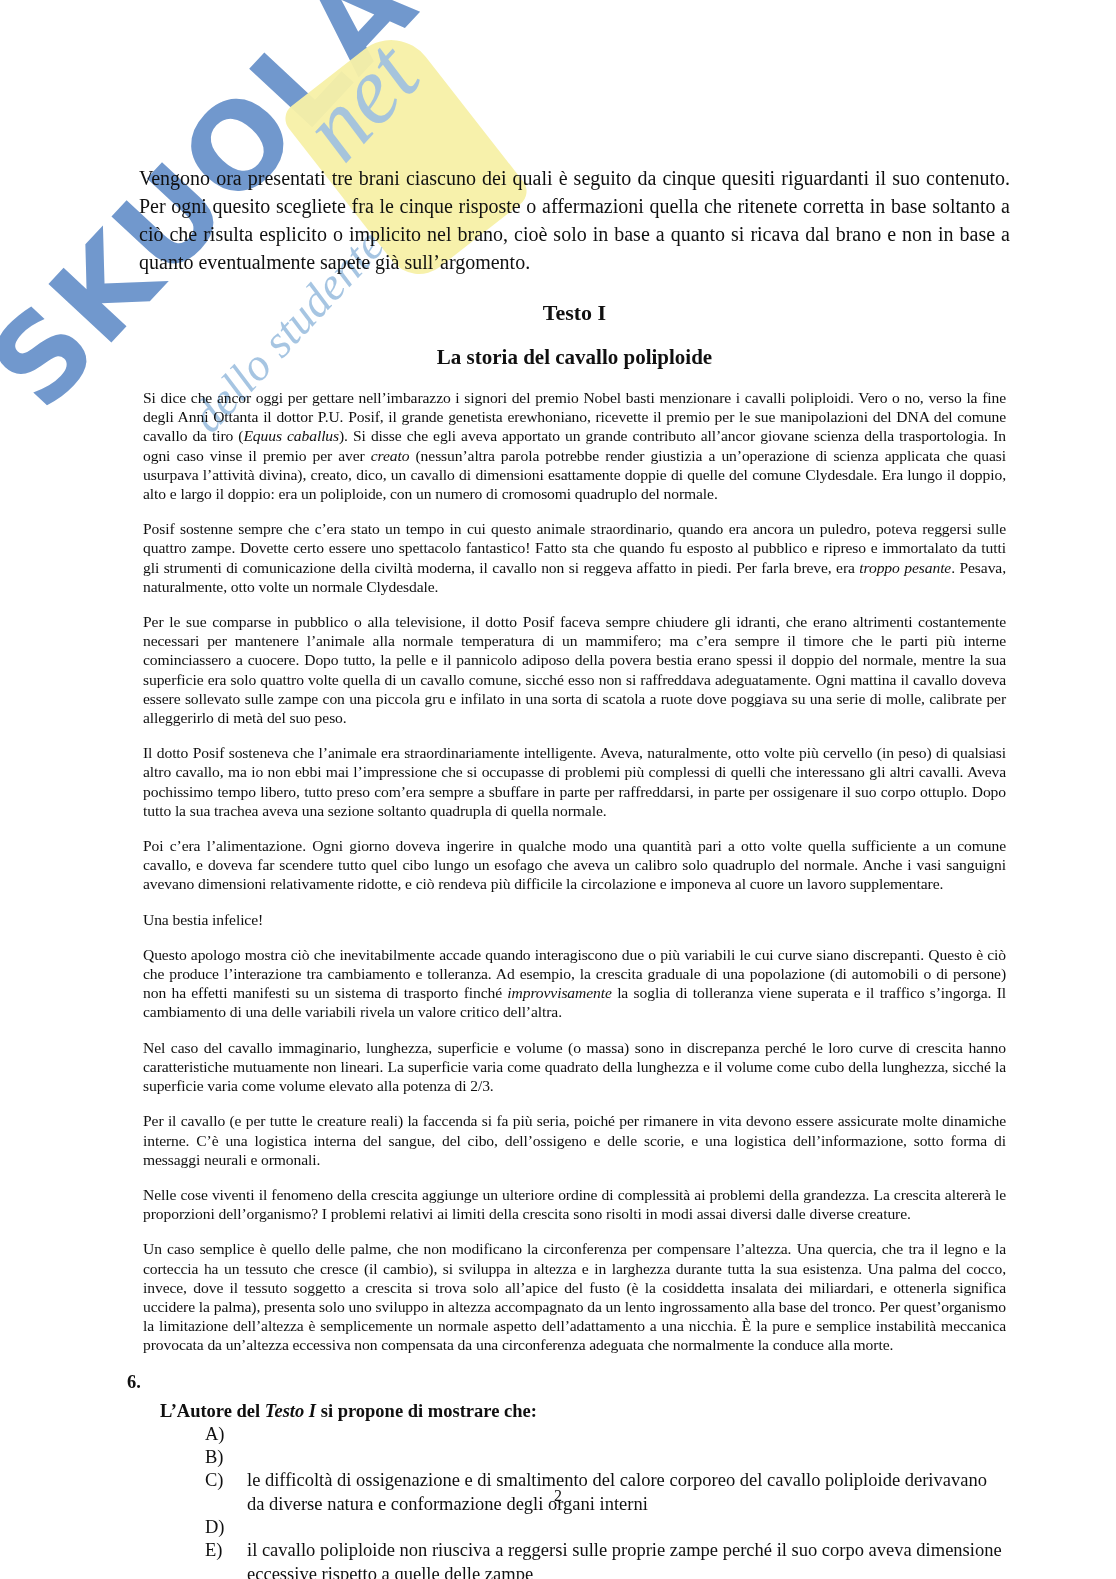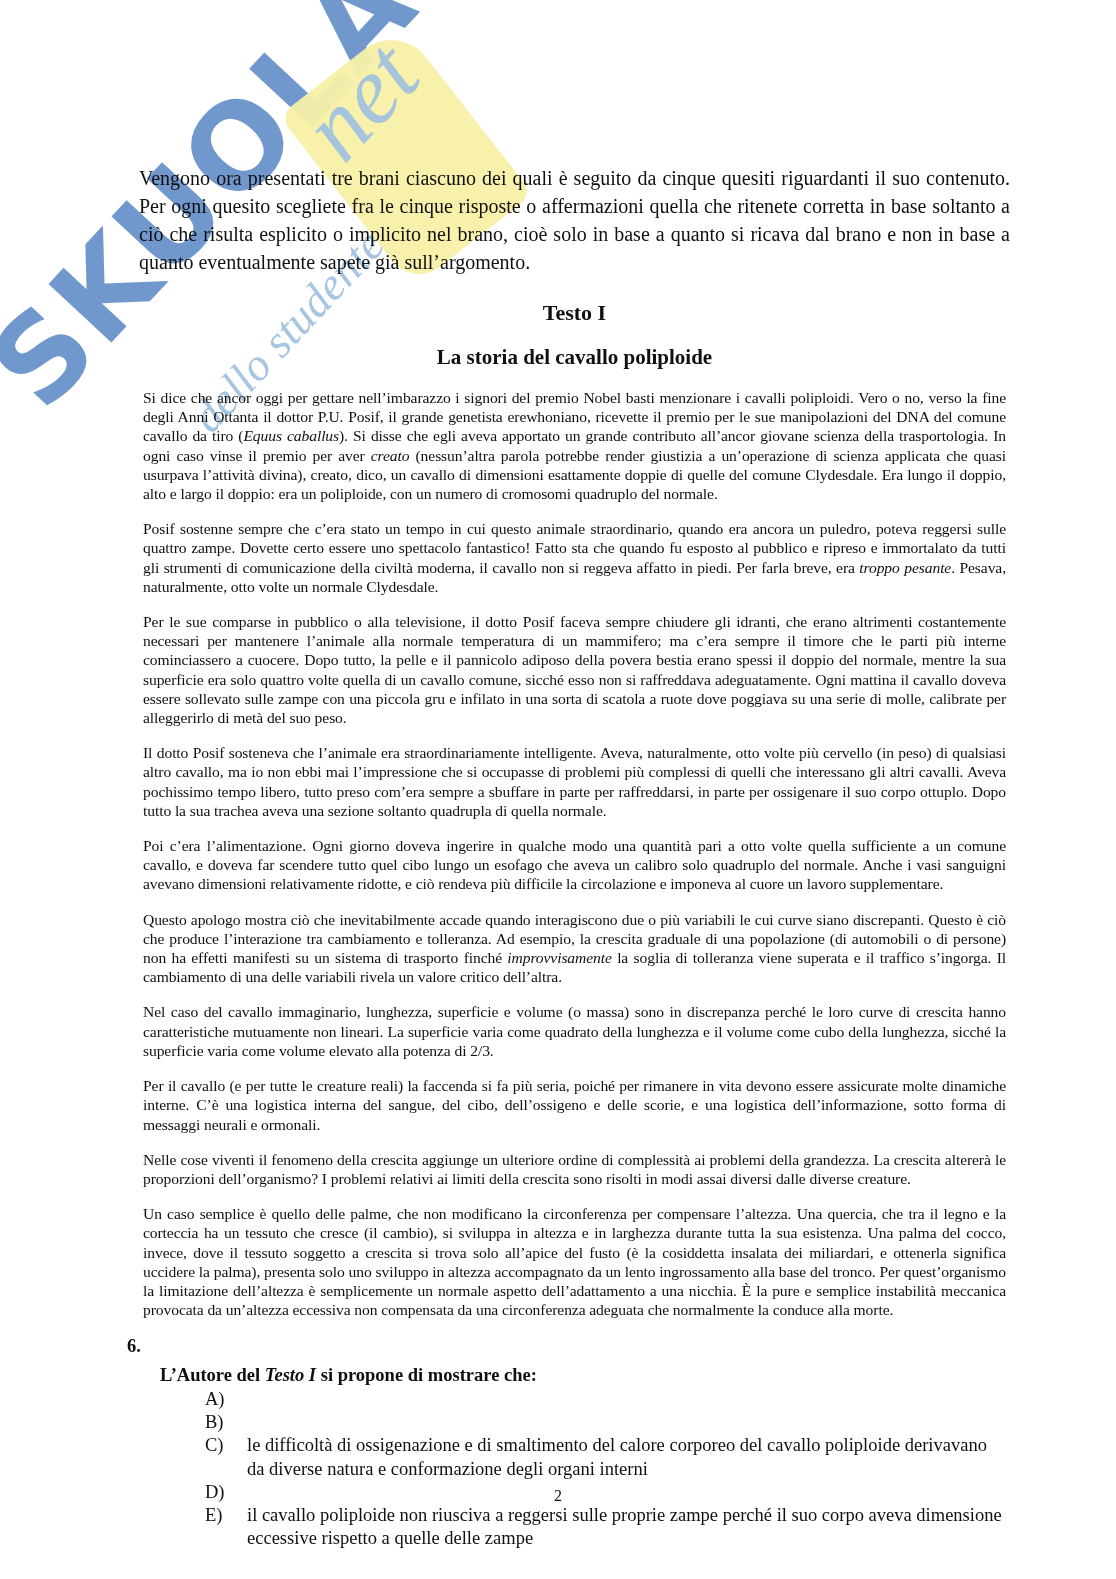--- a/index.html
+++ b/index.html
@@ -102,20 +102,21 @@
   <h1 class="section-title">Testo I</h1>
 
   <h2 class="section-subtitle">La storia del cavallo poliploide</h2>
 
   <div class="passage">
       <p><span>Si dice che ancor oggi per gettare nell’imbarazzo i signori del premio Nobel basti menzionare i cavalli poliploidi. Vero o no, verso la fine degli Anni Ottanta il dottor P.U. Posif, il grande genetista erewhoniano, ricevette il premio per le sue manipolazioni del DNA del comune cavallo da tiro (</span><i>Equus caballus</i><span>). Si disse che egli aveva apportato un grande contributo all’ancor giovane scienza della trasportologia. In ogni caso vinse il premio per aver </span><i>creato</i><span> (nessun’altra parola potrebbe render giustizia a un’operazione di scienza applicata che quasi usurpava l’attività divina), creato, dico, un cavallo di dimensioni esattamente doppie di quelle del comune Clydesdale. Era lungo il doppio, alto e largo il doppio: era un poliploide, con un numero di cromosomi quadruplo del normale.</span></p>
       <p><span>Posif sostenne sempre che c’era stato un tempo in cui questo animale straordinario, quando era ancora un puledro, poteva reggersi sulle quattro zampe. Dovette certo essere uno spettacolo fantastico! Fatto sta che quando fu esposto al pubblico e ripreso e immortalato da tutti gli strumenti di comunicazione della civiltà moderna, il cavallo non si reggeva affatto in piedi. Per farla breve, era </span><i>troppo pesante</i><span>. Pesava, naturalmente, otto volte un normale Clydesdale.</span></p>
       <p><span>Per le sue comparse in pubblico o alla televisione, il dotto Posif faceva sempre chiudere gli idranti, che erano altrimenti costantemente necessari per mantenere l’animale alla normale temperatura di un mammifero; ma c’era sempre il timore che le parti più interne cominciassero a cuocere. Dopo tutto, la pelle e il pannicolo adiposo della povera bestia erano spessi il doppio del normale, mentre la sua superficie era solo quattro volte quella di un cavallo comune, sicché esso non si raffreddava adeguatamente. Ogni mattina il cavallo doveva essere sollevato sulle zampe con una piccola gru e infilato in una sorta di scatola a ruote dove poggiava su una serie di molle, calibrate per alleggerirlo di metà del suo peso.</span></p>
       <p><span>Il dotto Posif sosteneva che l’animale era straordinariamente intelligente. Aveva, naturalmente, otto volte più cervello (in peso) di qualsiasi altro cavallo, ma io non ebbi mai l’impressione che si occupasse di problemi più complessi di quelli che interessano gli altri cavalli. Aveva pochissimo tempo libero, tutto preso com’era sempre a sbuffare in parte per raffreddarsi, in parte per ossigenare il suo corpo ottuplo. Dopo tutto la sua trachea aveva una sezione soltanto quadrupla di quella normale.</span></p>
       <p><span>Poi c’era l’alimentazione. Ogni giorno doveva ingerire in qualche modo una quantità pari a otto volte quella sufficiente a un comune cavallo, e doveva far scendere tutto quel cibo lungo un esofago che aveva un calibro solo quadruplo del normale. Anche i vasi sanguigni avevano dimensioni relativamente ridotte, e ciò rendeva più difficile la circolazione e imponeva al cuore un lavoro supplementare.</span></p>
+      <p><span>Una bestia infelice!</span></p>
       <p><span>Questo apologo mostra ciò che inevitabilmente accade quando interagiscono due o più variabili le cui curve siano discrepanti. Questo è ciò che produce l’interazione tra cambiamento e tolleranza. Ad esempio, la crescita graduale di una popolazione (di automobili o di persone) non ha effetti manifesti su un sistema di trasporto finché </span><i>improvvisamente</i><span> la soglia di tolleranza viene superata e il traffico s’ingorga. Il cambiamento di una delle variabili rivela un valore critico dell’altra.</span></p>
       <p><span>Nel caso del cavallo immaginario, lunghezza, superficie e volume (o massa) sono in discrepanza perché le loro curve di crescita hanno caratteristiche mutuamente non lineari. La superficie varia come quadrato della lunghezza e il volume come cubo della lunghezza, sicché la superficie varia come volume elevato alla potenza di 2/3.</span></p>
       <p><span>Per il cavallo (e per tutte le creature reali) la faccenda si fa più seria, poiché per rimanere in vita devono essere assicurate molte dinamiche interne. C’è una logistica interna del sangue, del cibo, dell’ossigeno e delle scorie, e una logistica dell’informazione, sotto forma di messaggi neurali e ormonali.</span></p>
       <p><span>Nelle cose viventi il fenomeno della crescita aggiunge un ulteriore ordine di complessità ai problemi della grandezza. La crescita altererà le proporzioni dell’organismo? I problemi relativi ai limiti della crescita sono risolti in modi assai diversi dalle diverse creature.</span></p>
       <p><span>Un caso semplice è quello delle palme, che non modificano la circonferenza per compensare l’altezza. Una quercia, che tra il legno e la corteccia ha un tessuto che cresce (il cambio), si sviluppa in altezza e in larghezza durante tutta la sua esistenza. Una palma del cocco, invece, dove il tessuto soggetto a crescita si trova solo all’apice del fusto (è la cosiddetta insalata dei miliardari, e ottenerla significa uccidere la palma), presenta solo uno sviluppo in altezza accompagnato da un lento ingrossamento alla base del tronco. Per quest’organismo la limitazione dell’altezza è semplicemente un normale aspetto dell’adattamento a una nicchia. È la pure e semplice instabilità meccanica provocata da un’altezza eccessiva non compensata da una circonferenza adeguata che normalmente la conduce alla morte.</span></p>
     </div>
 
   <div class="question">
     <div class="q-head">
       <span class="q-number">6.</span>

